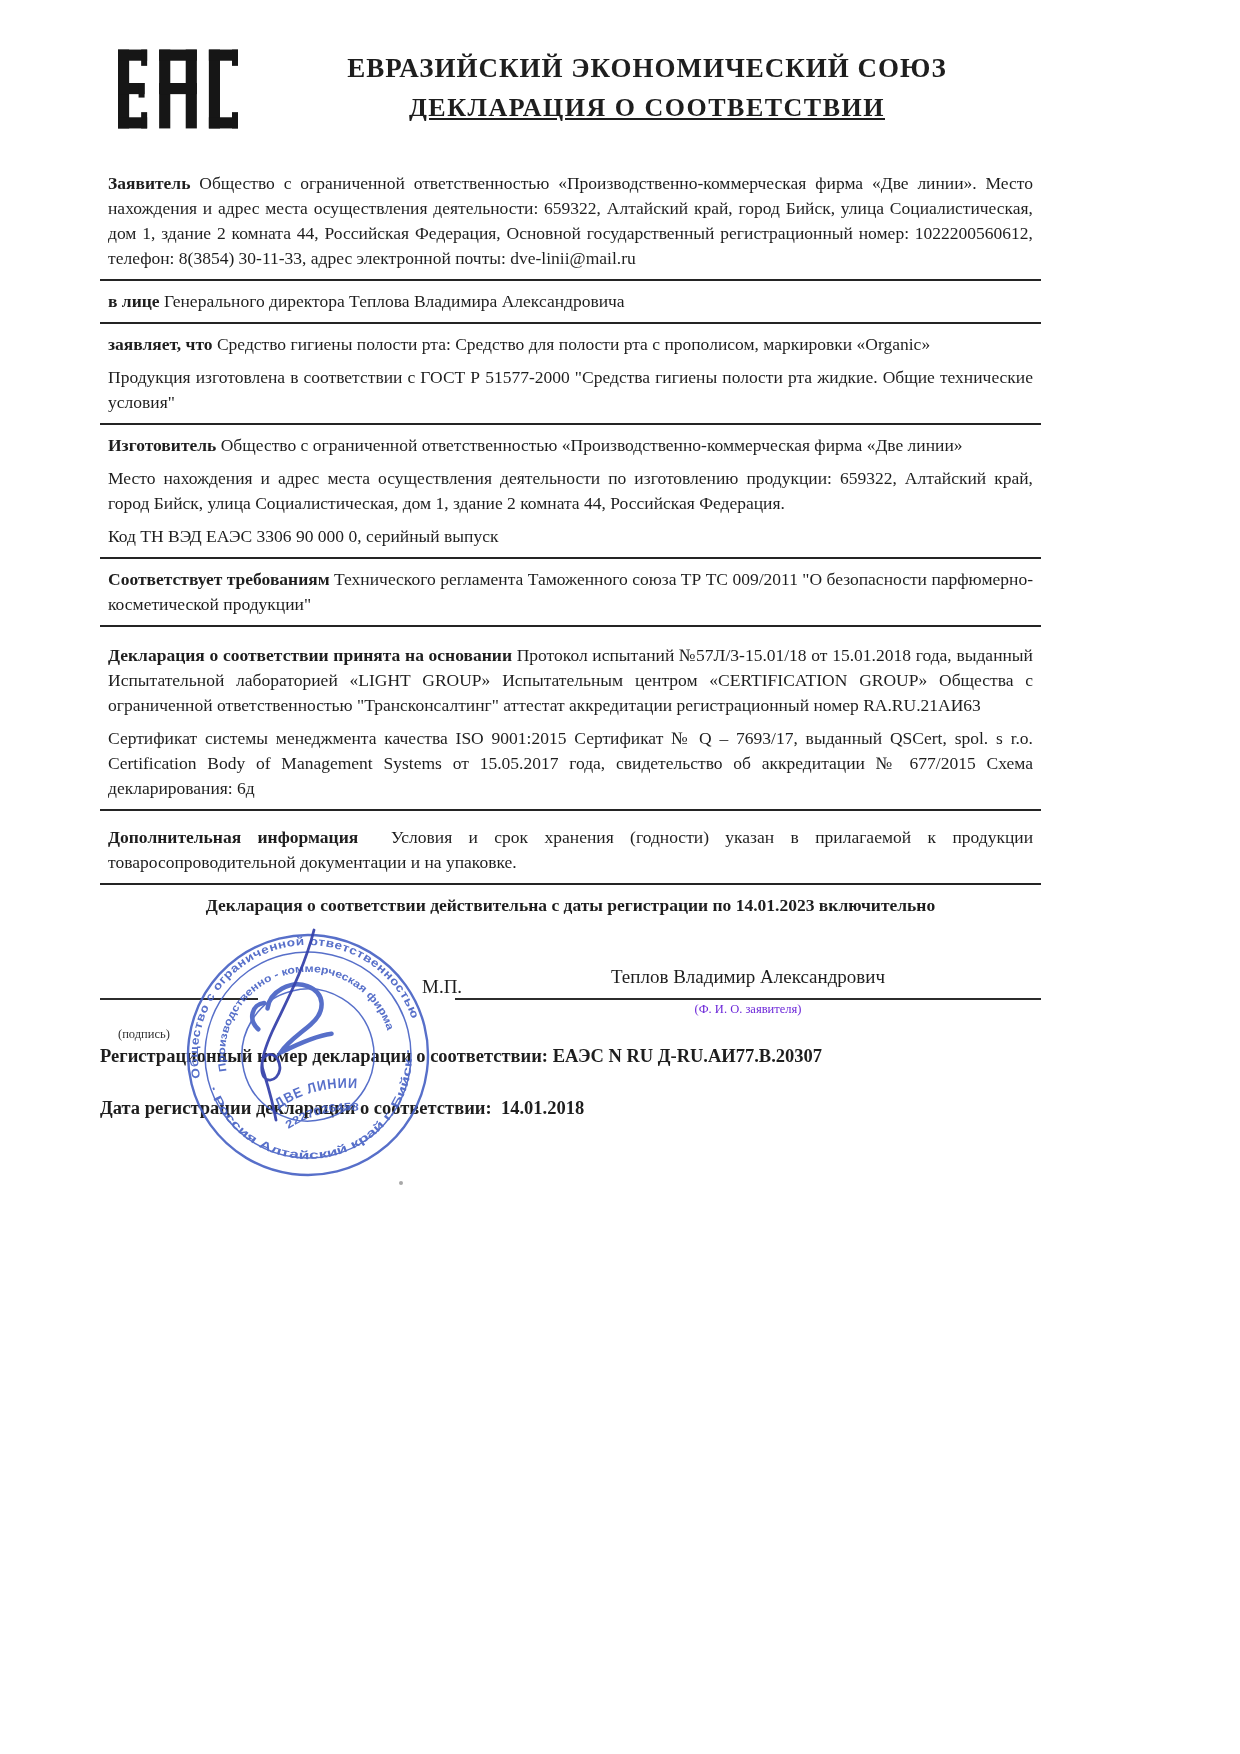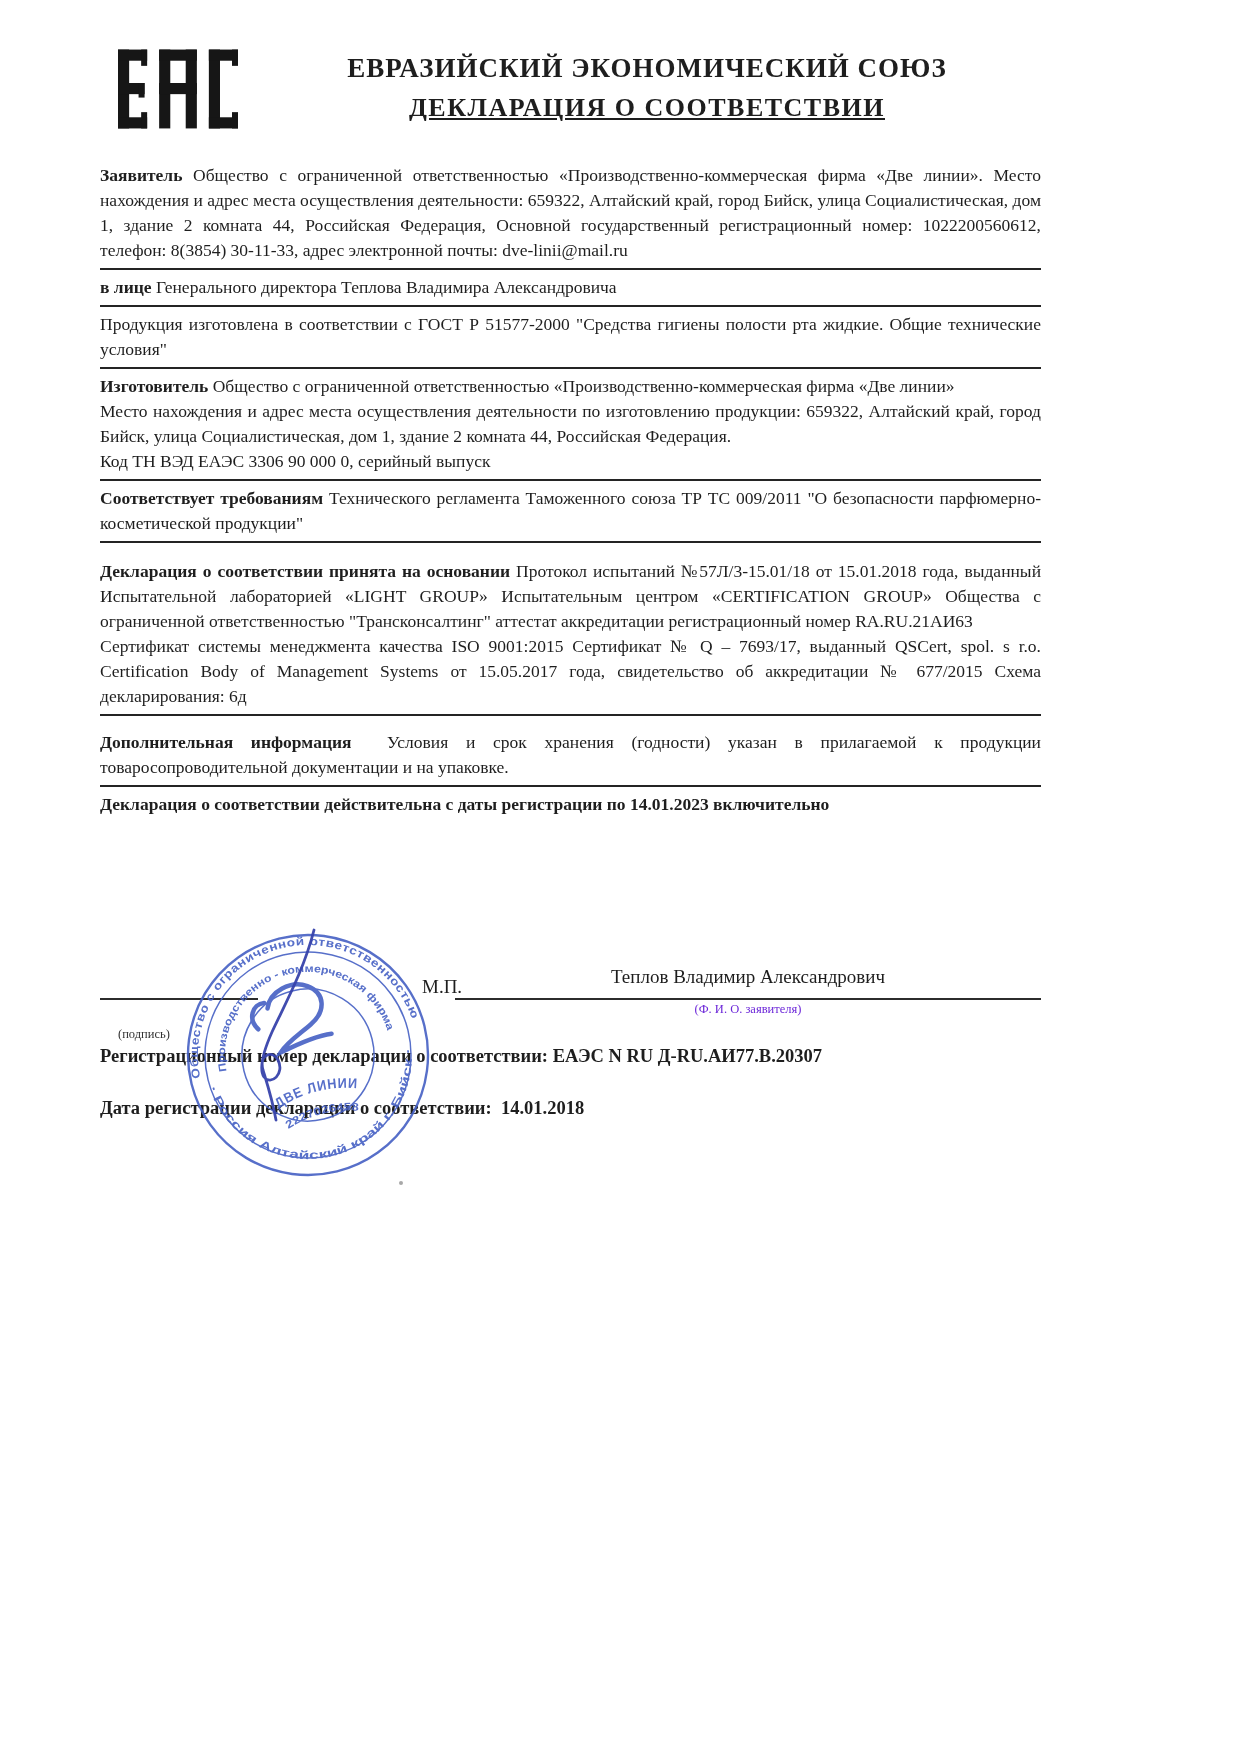--- a/index.html
+++ b/index.html
@@ -18,29 +18,29 @@
     position:absolute;left:297px;top:52px;width:700px;
     text-align:center;font-weight:bold;line-height:1.25;
   }
   .doc-title .t1{font-size:27px;letter-spacing:1px;}
   .doc-title .t2{font-size:26px;letter-spacing:1.5px;margin-top:6px;text-decoration:underline;}
   
   .content{
     position:absolute;left:100px;top:163px;width:941px;
     font-size:17.5px;line-height:25px;text-align:justify;
   }
-  .content p{margin:0;}
+  .content p{margin:8px;}
   .content b{font-weight:bold;}
   hr.rule{
     border:none;border-top:2.4px solid #242424;
     margin:5px 0 5px 0;width:100%;
   }
   .gap-md{margin-top:16px !important;}
   .gap-sm{margin-top:14px !important;}
-  .validity{font-weight:bold;text-align:left;}
+  .validity{font-weight:bold;text-align:center;}
   
   .sig-el{position:absolute;}
   .mp-label{left:422px;top:976px;font-size:19px;}
   .sig-line-left{left:100px;top:998px;width:158px;border-top:2px solid #2c2c2c;height:0;}
   .sig-caption-left{left:118px;top:1002px;font-size:12.5px;color:#333;margin-top:25px;}
   .fio-name{left:455px;top:966px;width:586px;text-align:center;font-size:19px;}
   .sig-line-right{left:455px;top:998px;width:586px;border-top:2px solid #2c2c2c;height:0;}
   .sig-caption-right{left:455px;top:1002px;width:586px;text-align:center;font-size:12.5px;color:#6d28d9;}
   .reg-line{position:absolute;left:100px;font-size:18.5px;font-weight:bold;}
   .reg-1{top:1046px;}
@@ -86,20 +86,21 @@
   </div>
 
   <div class="content">
 
     <p><b>Заявитель</b> <span>Общество с ограниченной ответственностью «Производственно-коммерческая фирма «Две линии». Место нахождения и адрес места осуществления деятельности: 659322, Алтайский край, город Бийск, улица Социалистическая, дом 1, здание 2 комната 44, Российская Федерация, Основной государственный регистрационный номер: 1022200560612, телефон: 8(3854) 30-11-33, адрес электронной почты: dve-linii@mail.ru</span></p>
     <hr class="rule">
 
     <p><b>в лице</b> <span>Генерального директора Теплова Владимира Александровича</span></p>
     <hr class="rule">
 
+    <p><b>заявляет, что</b> <span>Средство гигиены полости рта: Средство для полости рта с прополисом, маркировки «Organic»</span></p>
     <p>Продукция изготовлена в соответствии с ГОСТ Р 51577-2000 "Средства гигиены полости рта жидкие. Общие технические условия"</p>
     <hr class="rule">
 
     <p><b>Изготовитель</b> <span>Общество с ограниченной ответственностью «Производственно-коммерческая фирма «Две линии»</span></p>
     <p>Место нахождения и адрес места осуществления деятельности по изготовлению продукции: 659322, Алтайский край, город Бийск, улица Социалистическая, дом 1, здание 2 комната 44, Российская Федерация.</p>
     <p>Код ТН ВЭД ЕАЭС 3306 90 000 0, серийный выпуск</p>
     <hr class="rule">
 
     <p><b>Соответствует требованиям</b> <span>Технического регламента Таможенного союза ТР ТС 009/2011 "О безопасности парфюмерно-косметической продукции"</span></p>
     <hr class="rule">

